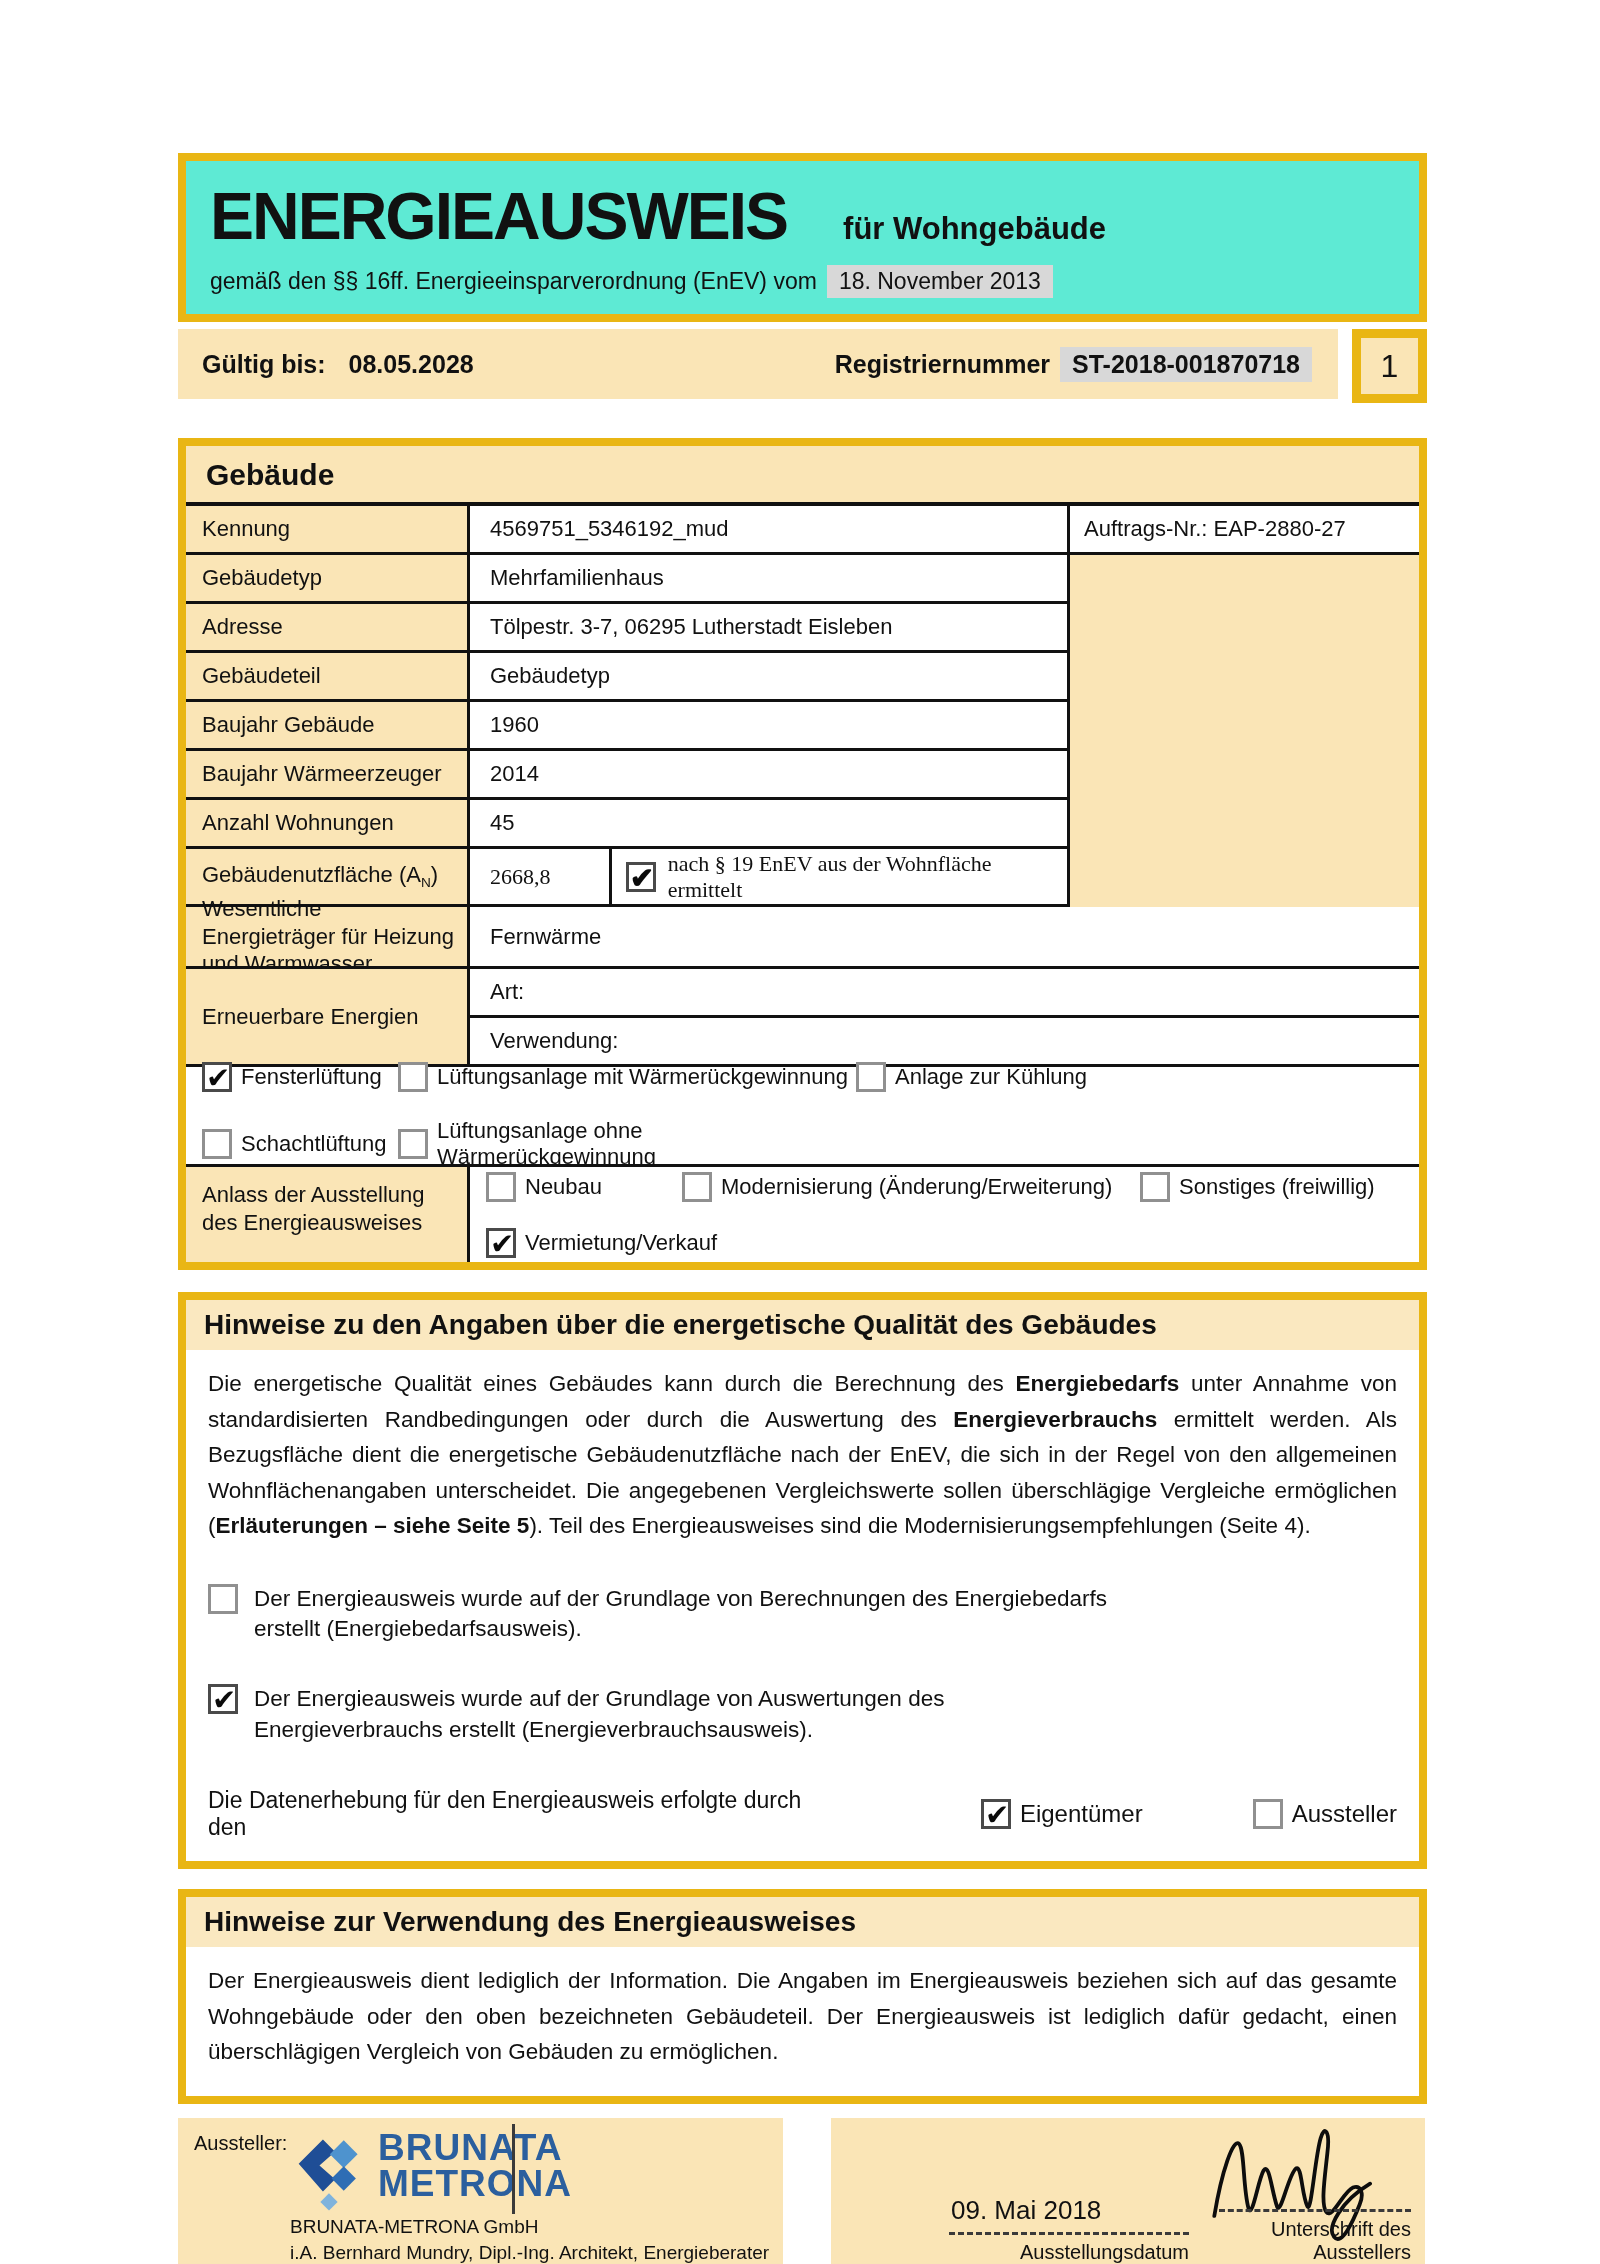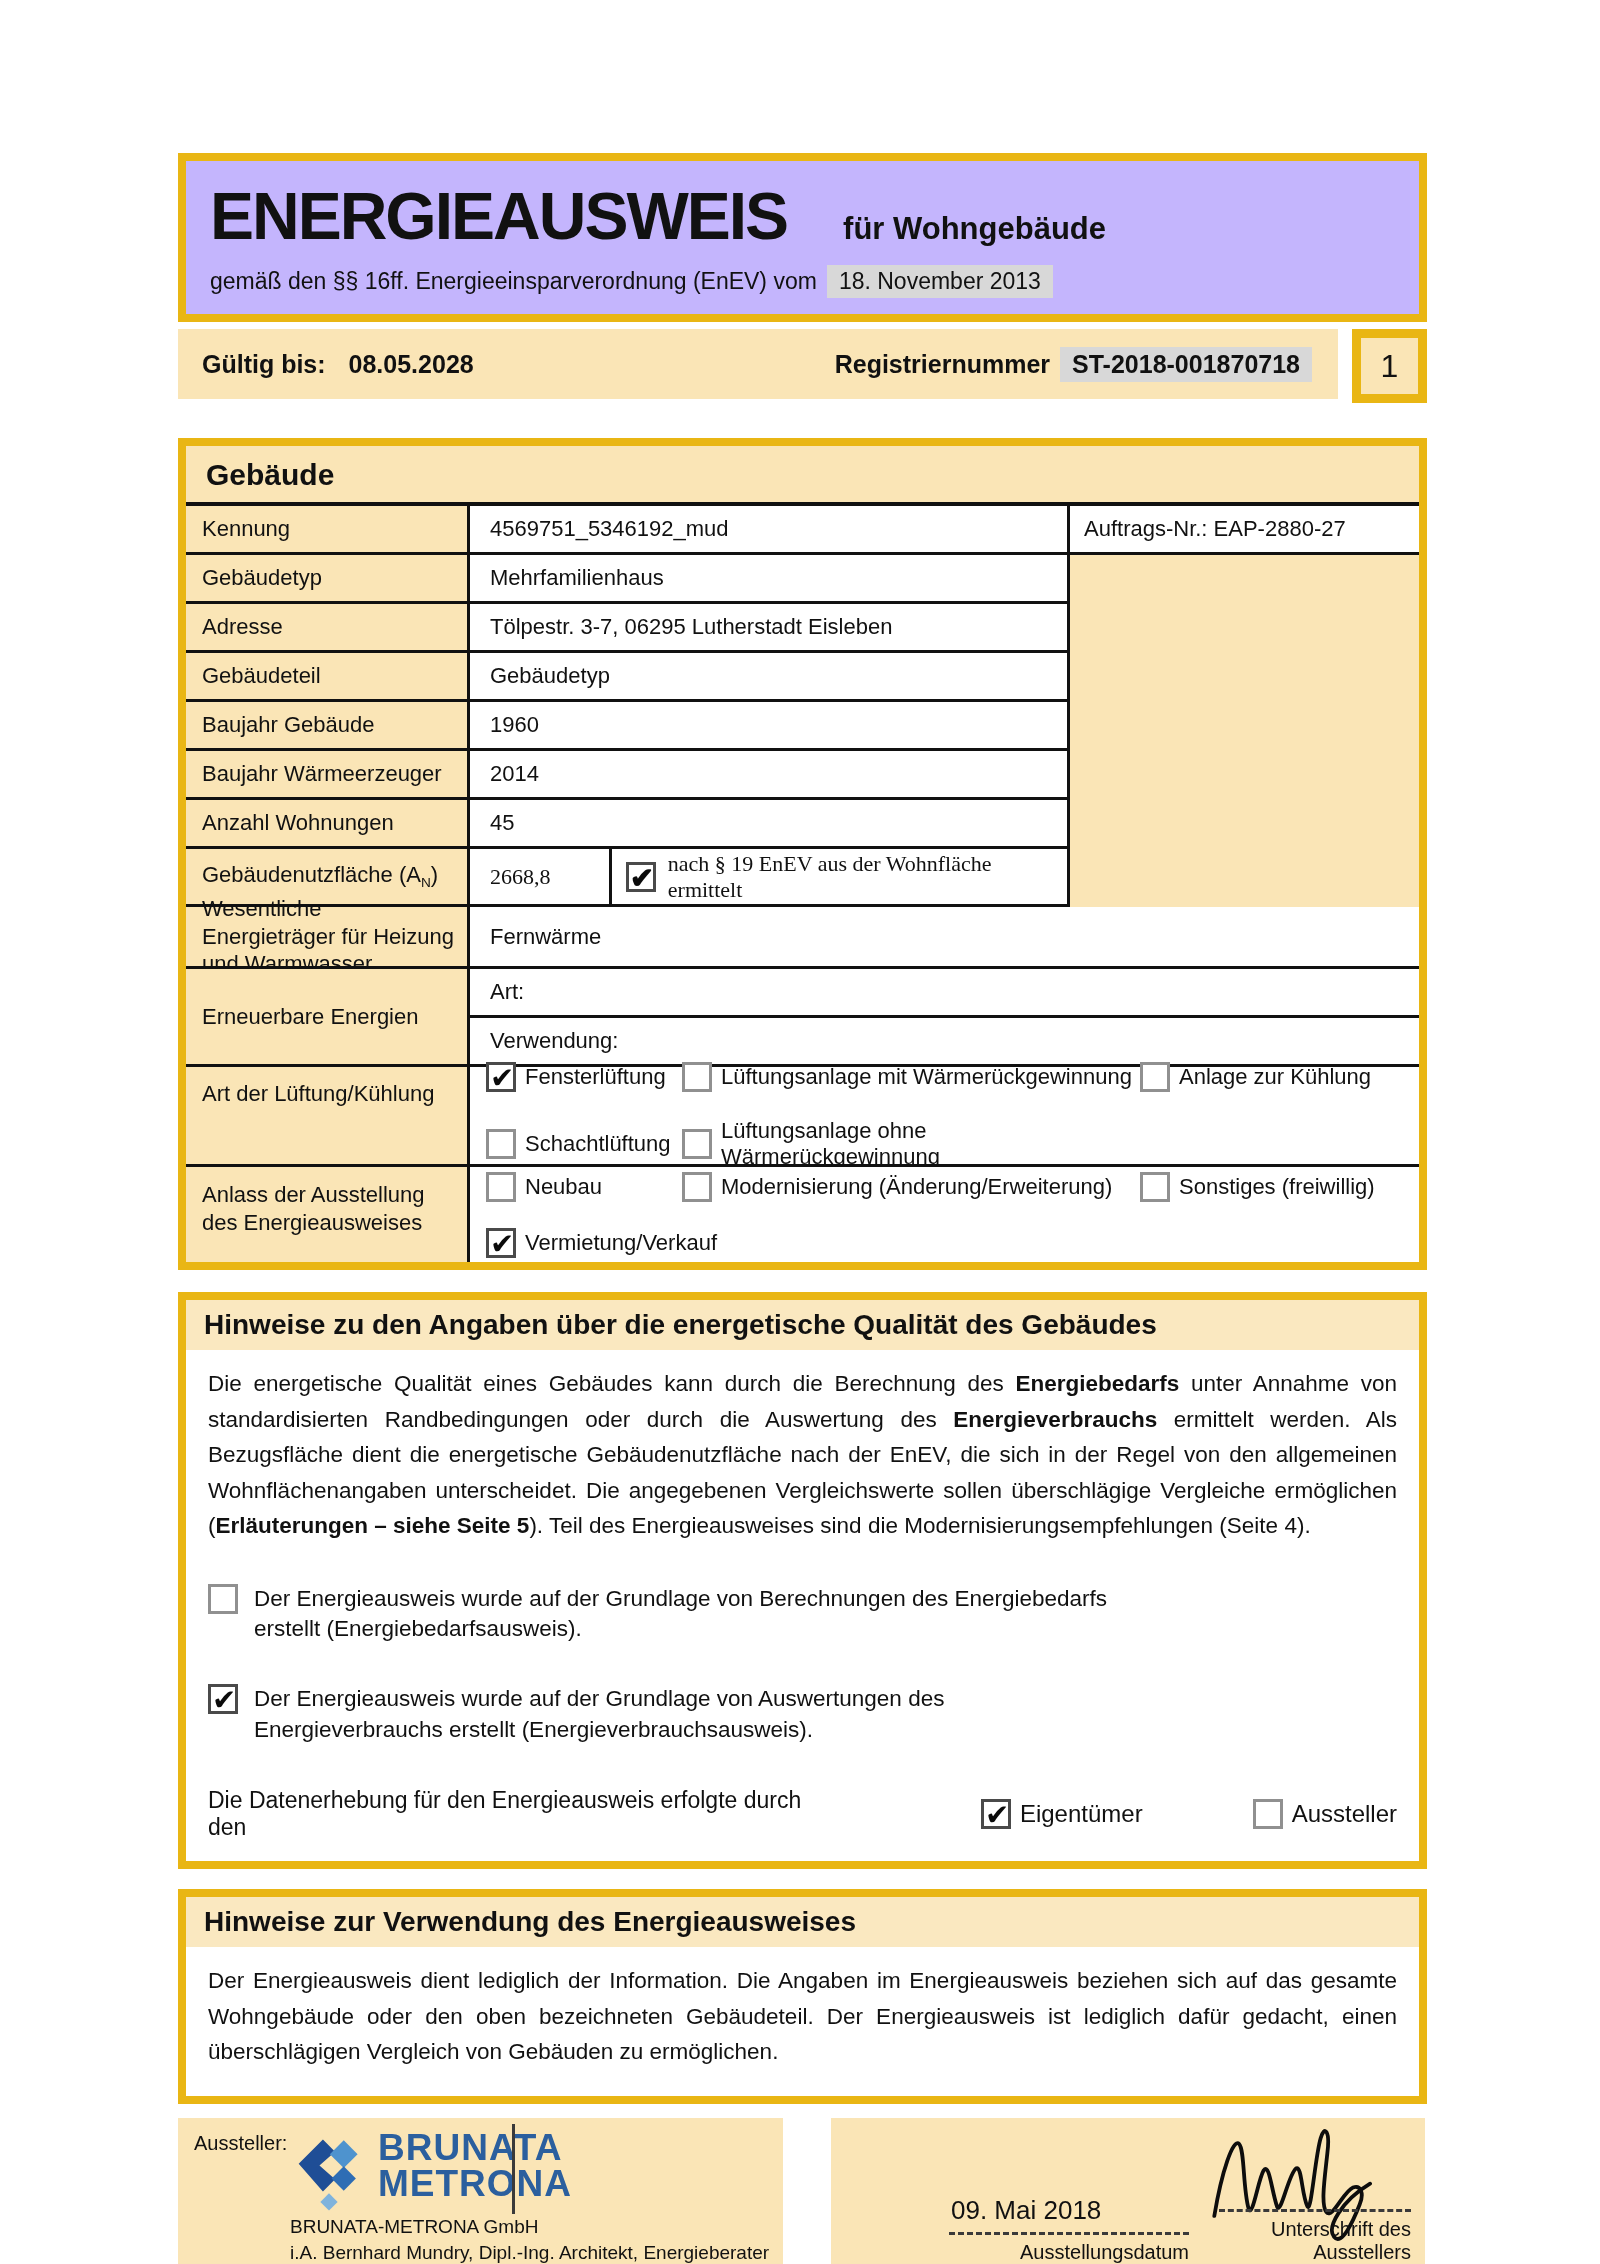--- a/index.html
+++ b/index.html
@@ -1,21 +1,21 @@
 <!DOCTYPE html>
 <html lang="de"><head>
 <meta charset="utf-8">
 <style>
   html,body{margin:0;padding:0;background:#fff;}
   body{font-family:"Liberation Sans","DejaVu Sans",sans-serif;color:#111;}
   .page{position:relative;width:1600px;height:2264px;background:#fff;overflow:hidden;}
   .content{position:absolute;left:178px;top:153px;width:1249px;}
 
   
-  .title-box{border:8px solid #E9B614;background:#c4b5fd;box-sizing:border-box;height:169px;padding:22px 22px 16px 24px;}
+  .title-box{border:8px solid #E9B614;background:#5eead4;box-sizing:border-box;height:169px;padding:22px 22px 16px 24px;}
   .title-row{display:flex;align-items:baseline;}
   .main-title{font-size:66px;font-weight:bold;letter-spacing:-2px;line-height:1;}
   .subtitle{font-size:31px;font-weight:bold;margin-left:56px;}
   .law-line{margin-top:16px;font-size:23px;display:flex;align-items:center;}
   .hl{background:#D8D8D8;padding:3px 12px;}
   .law-line .hl{margin-left:10px;}
 
   .valid-row{display:flex;margin-top:7px;align-items:stretch;}
   .valid-bar{background:#FAE5B6;box-sizing:border-box;width:1160px;height:70px;display:flex;align-items:center;justify-content:space-between;padding:0 26px 0 24px;}
   .valid-left{font-size:25px;font-weight:bold;}
@@ -185,21 +185,20 @@
             <span></span>
           </div>
           <div class="c-wide h49">
             <span>Verwendung:</span>
             <span></span>
           </div>
         </div>
       </div>
 
       <div class="grow h100">
-        <div class="c-label top">Art der Lüftung/Kühlung</div>
         <div class="c-wide" style="padding:0 0 0 16px;">
           <div class="cb-grid">
             <div class="cb-item">
               <span class="cb checked"></span>
               <span>Fensterlüftung</span>
             </div>
             <div class="cb-item">
               <span class="cb"></span>
               <span>Lüftungsanlage mit Wärmerückgewinnung</span>
             </div>

